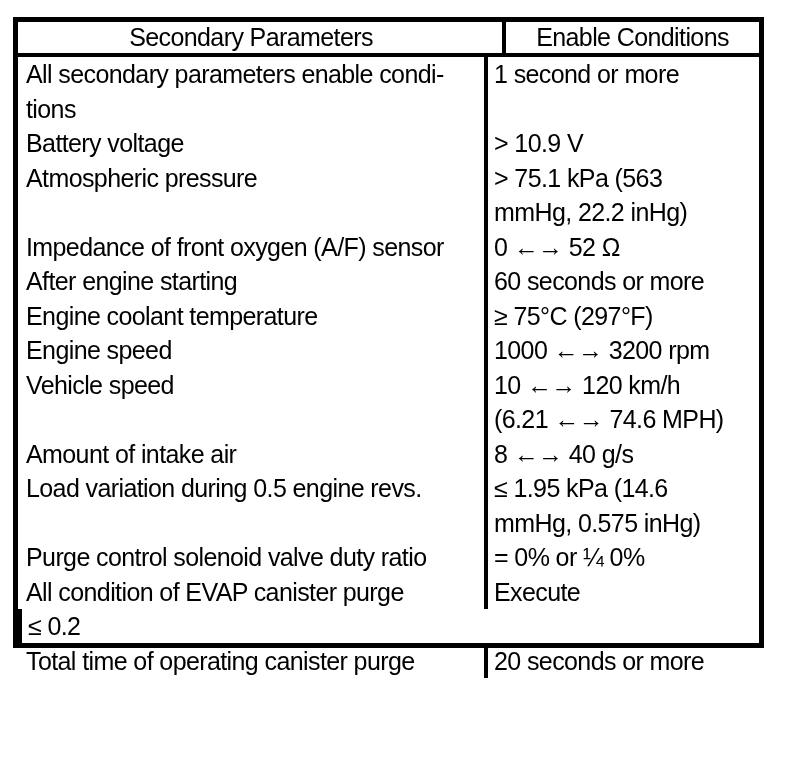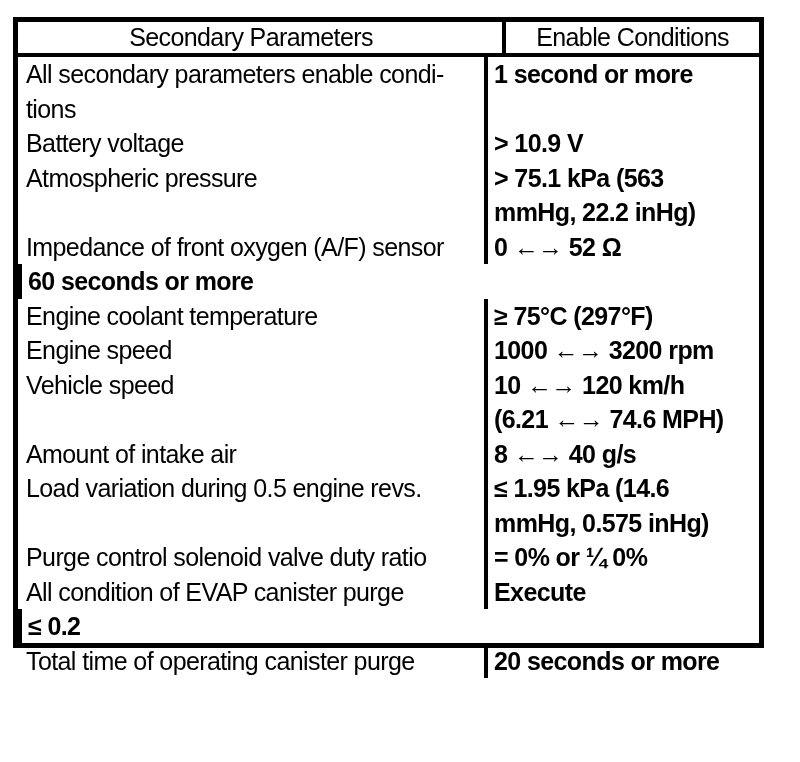--- a/index.html
+++ b/index.html
@@ -55,21 +55,20 @@
     line-height: 34.5px;
   }
   .cell.param {
     padding-left: 8px;
     padding-right: 2px;
   }
   .cell.cond {
     border-left: 4px solid #000000;
     padding-left: 6px;
     padding-right: 0;
-    font-weight: bold;
   }
 </style>
 </head>
 <body>
 
 <div class="spec-table">
   <div class="hdr-row">
     <div class="hdr-cell param">Secondary Parameters</div>
     <div class="hdr-cell cond">Enable Conditions</div>
   </div>
@@ -86,20 +85,21 @@
       <div class="row">
         <div class="cell param">Atmospheric pressure</div>
         <div class="cell cond">&gt; 75.1 kPa (563
 mmHg, 22.2 inHg)</div>
       </div>
       <div class="row">
         <div class="cell param">Impedance of front oxygen (A/F) sensor</div>
         <div class="cell cond">0 ←→ 52 Ω</div>
       </div>
       <div class="row">
+        <div class="cell param">After engine starting</div>
         <div class="cell cond">60 seconds or more</div>
       </div>
       <div class="row">
         <div class="cell param">Engine coolant temperature</div>
         <div class="cell cond">≥ 75°C (297°F)</div>
       </div>
       <div class="row">
         <div class="cell param">Engine speed</div>
         <div class="cell cond">1000 ←→ 3200 rpm</div>
       </div>

